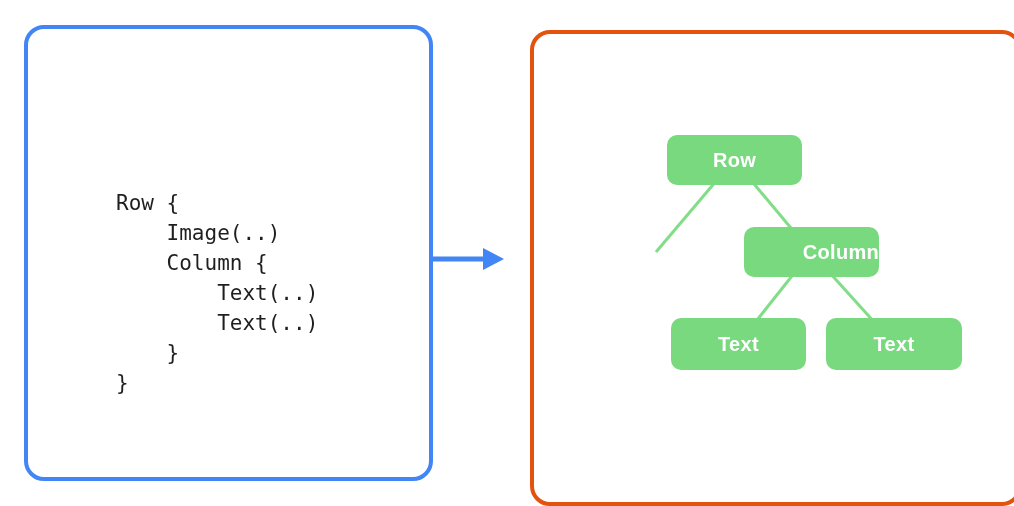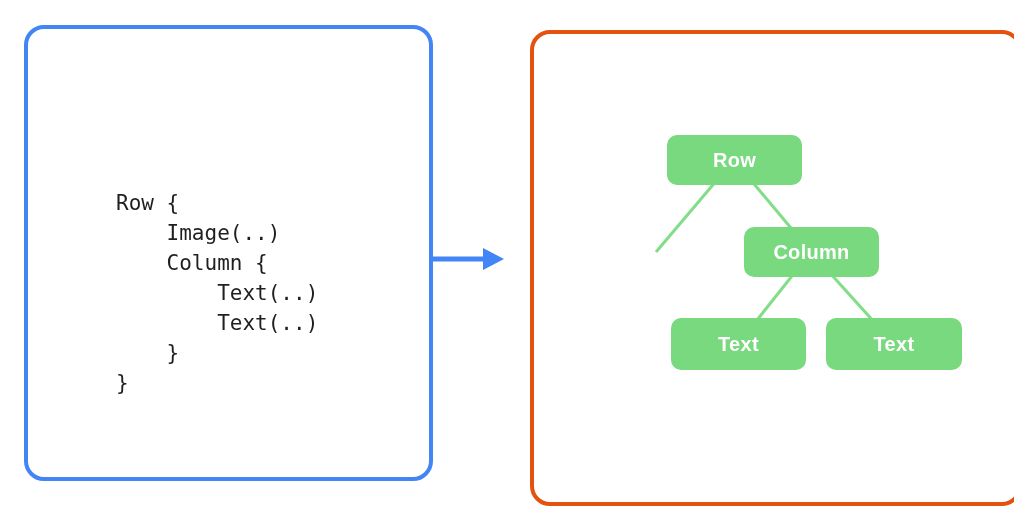--- a/index.html
+++ b/index.html
@@ -63,21 +63,21 @@
     justify-content: center;
     background: #79d97f;
     border-radius: 10px;
     color: #ffffff;
     font-size: 20px;
     font-weight: bold;
     letter-spacing: 0.3px;
   }
   .node-row    { left: 137px; top: 105px; width: 135px; height: 50px; }
   .node-image  { left:  59px; top: 197px; width: 134px; height: 50px; }
-  .node-column { left: 214px; top: 197px; width: 135px; height: 50px; }
+  .node-column { left: 214px; top: 197px; width: 135px; height: 50px; justify-content: flex-end; }
   .node-text1  { left: 141px; top: 288px; width: 135px; height: 52px; }
   .node-text2  { left: 296px; top: 288px; width: 136px; height: 52px; }
 </style>
 </head>
 <body>
 
 <div class="canvas">
 
   <div class="code-panel">
     <pre class="code-block">Row {

